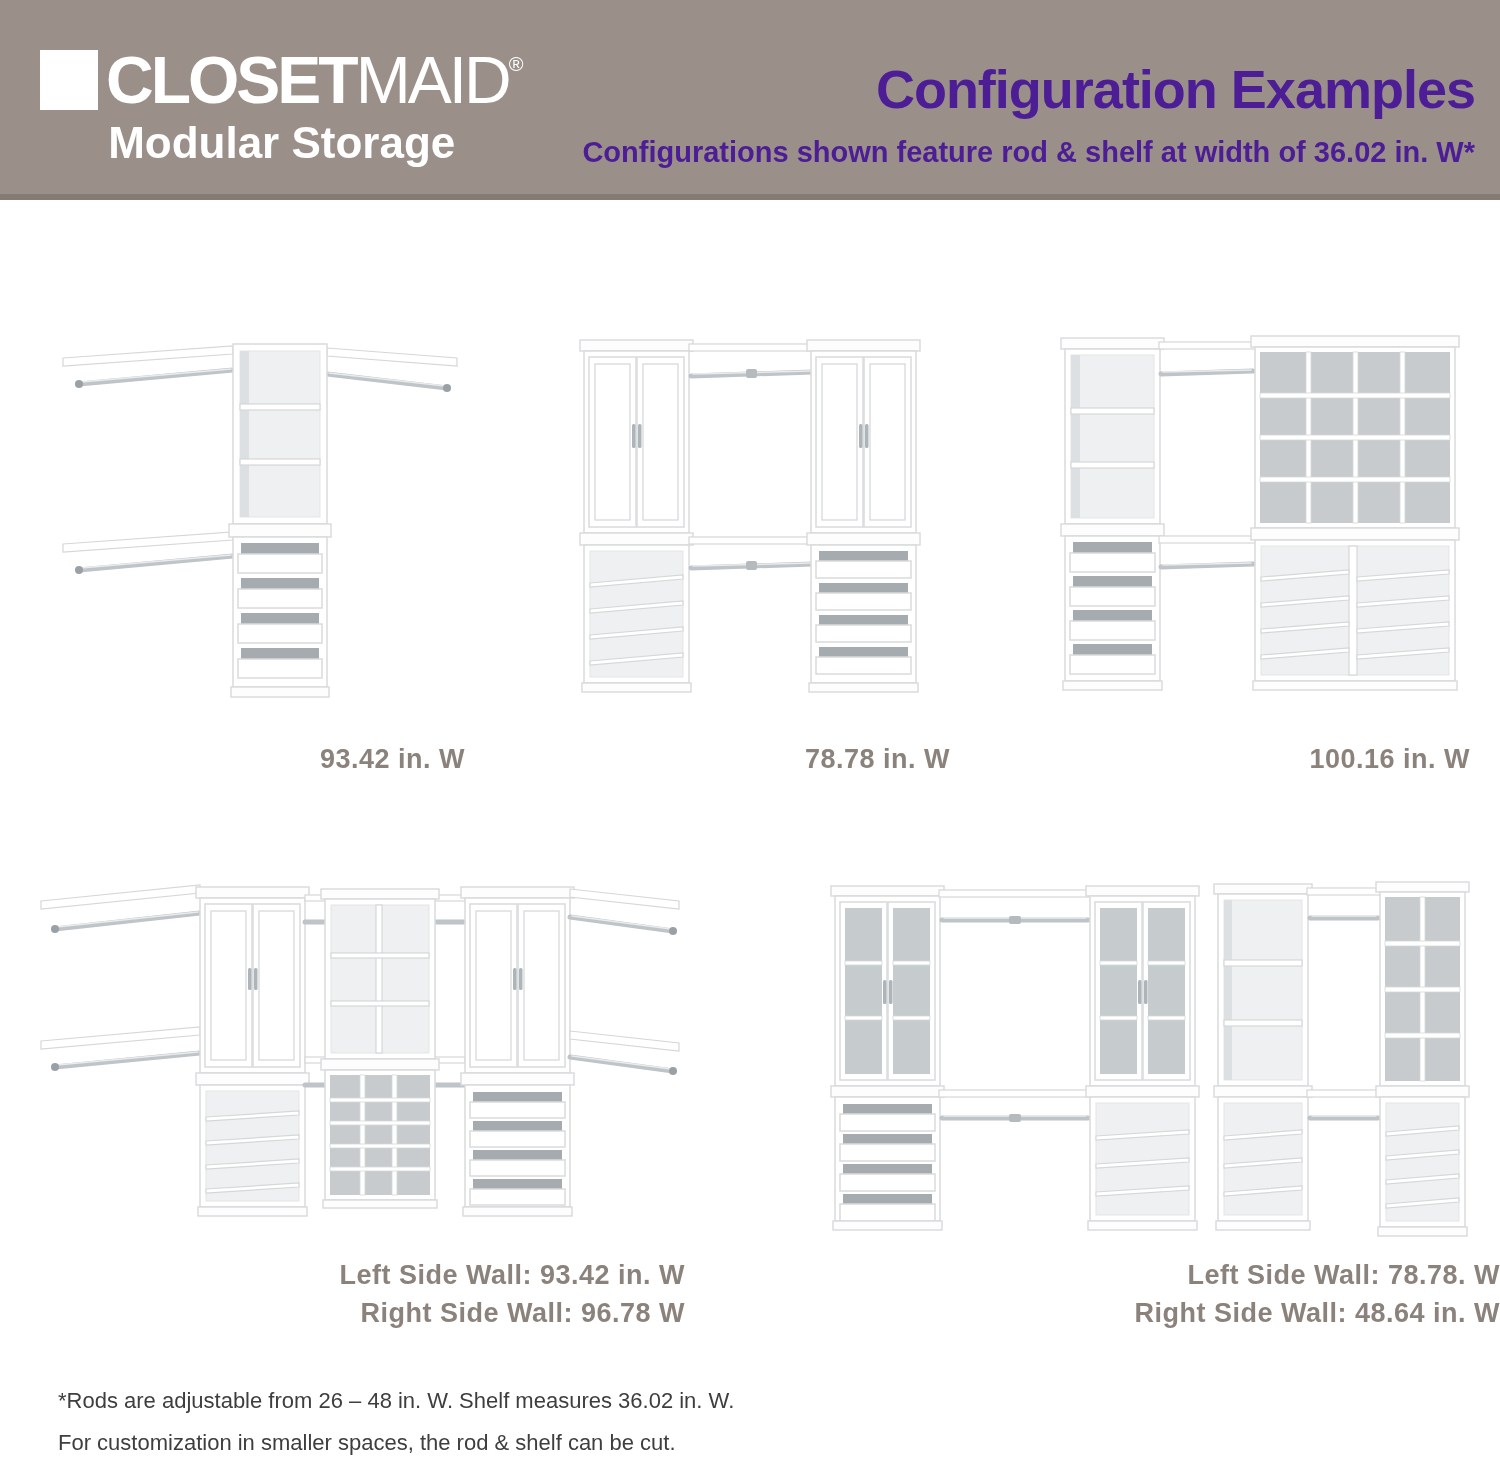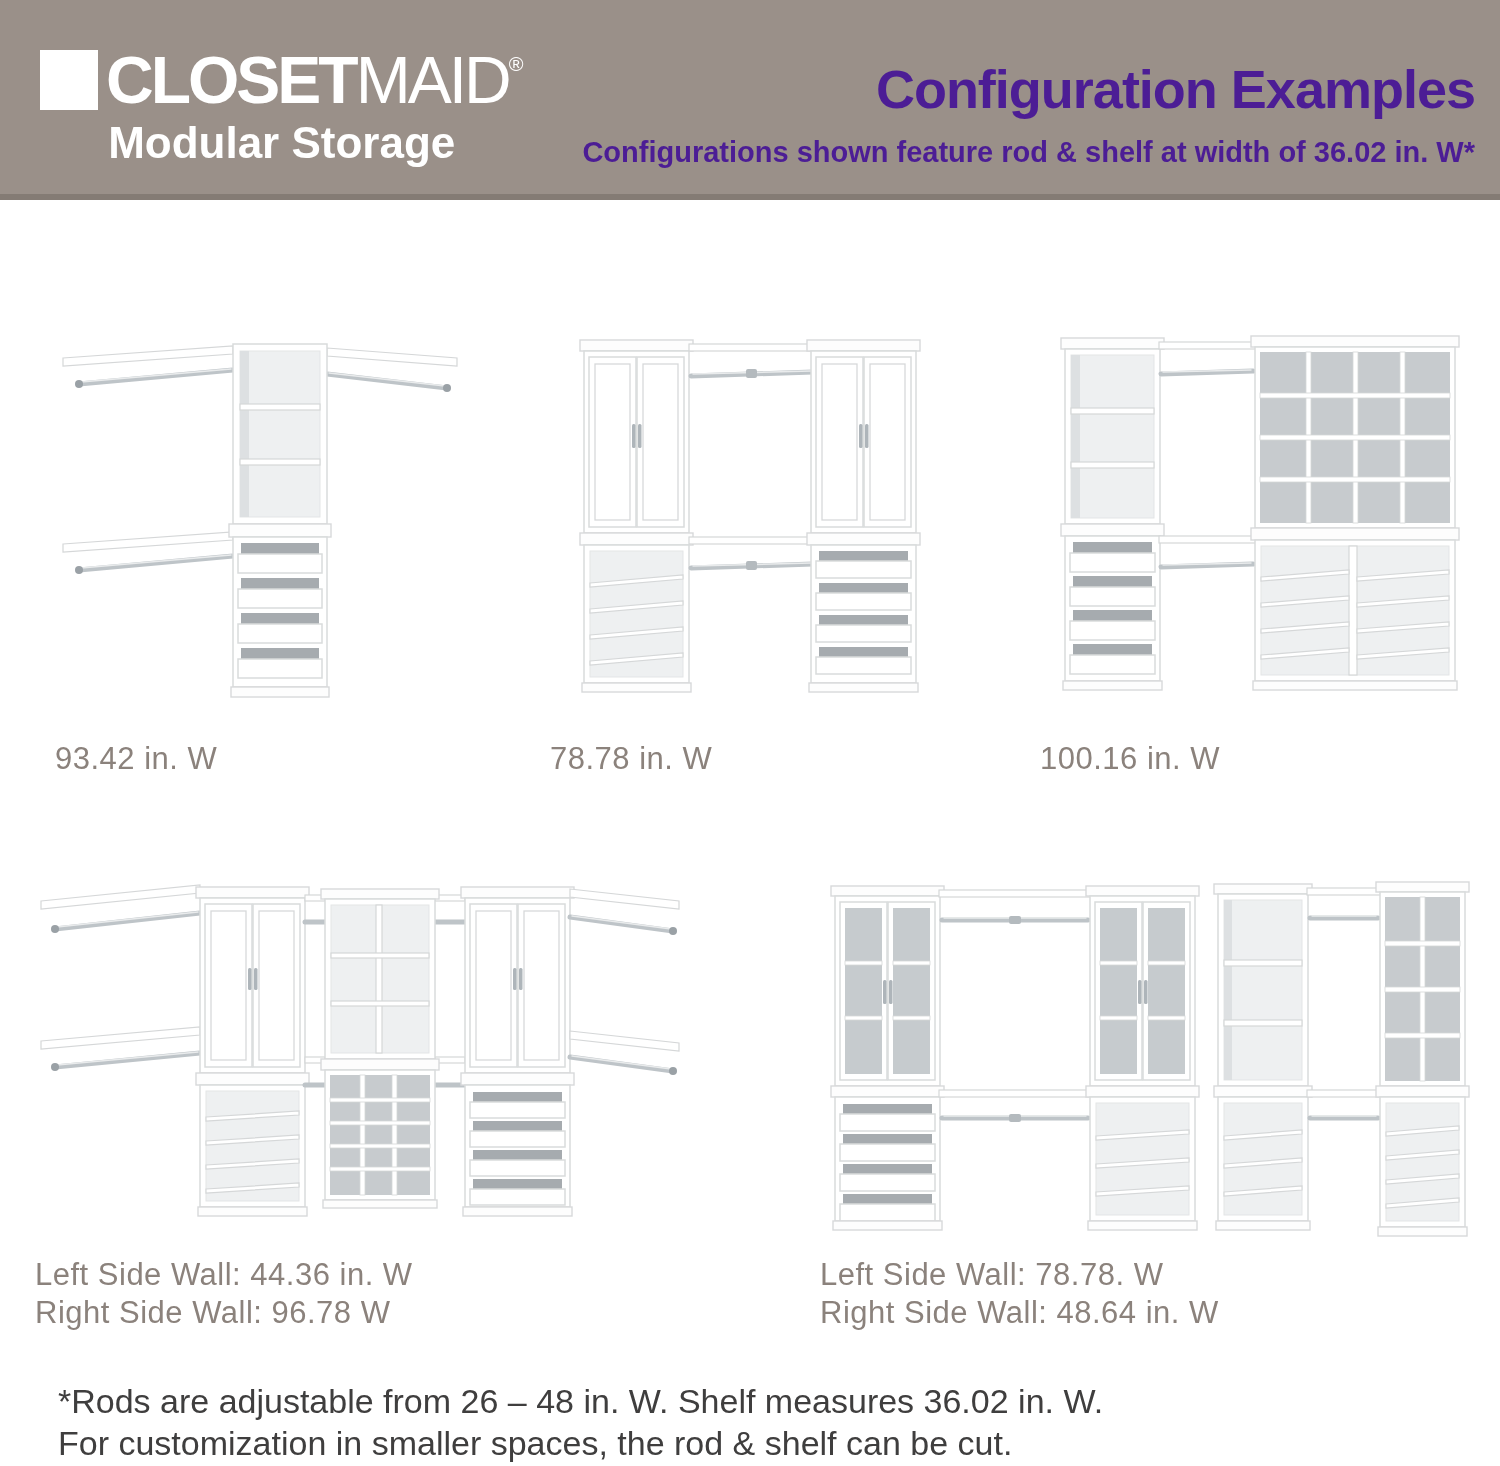--- a/index.html
+++ b/index.html
@@ -32,27 +32,27 @@
   }
   .header-right{
     position:absolute;right:25px;top:58px;text-align:right;color:#4c1d95;
   }
   .header-title{font-size:54px;font-weight:700;letter-spacing:-1px;}
   .header-subtitle{margin-top:16px;font-size:29px;font-weight:700;letter-spacing:0;}
   
   .fig{position:absolute;}
   .fig svg{display:block;}
   .cfg-label{
-    position:absolute;text-align:left;
-    color:#8b827c;font-size:31px;font-weight:400;letter-spacing:0.5px;
+    position:absolute;text-align:right;
+    color:#8b827c;font-size:27px;font-weight:700;letter-spacing:0.5px;
   }
   .cfg-label .line{line-height:38px;}
   .footnote{
     position:absolute;left:58px;top:1380px;
-    color:#3f3e3e;font-size:34px;font-weight:400;line-height:42px;
+    color:#3f3e3e;font-size:22px;font-weight:400;line-height:42px;
   }
   
   .panel{fill:#ffffff;stroke:#d9dbdc;stroke-width:1.5;}
   .interior{fill:#eef0f1;stroke:#e3e5e6;stroke-width:1;}
   .shade{fill:#dde0e2;stroke:none;}
   .cubbybg{fill:#c7cbce;stroke:none;}
   .gap{fill:#a6abaf;stroke:none;}
   .board{fill:#ffffff;stroke:#d5d7d8;stroke-width:1.2;}
   .molding{fill:#fdfdfd;stroke:#d7d9da;stroke-width:1.4;}
   .rod{stroke:#bec4c8;stroke-width:5;stroke-linecap:round;fill:none;}
@@ -436,21 +436,21 @@
   <div class="cfg-label" style="left:55px;top:740px;width:410px;">
     <div class="line">93.42 in. W</div>
   </div>
   <div class="cfg-label" style="left:550px;top:740px;width:400px;">
     <div class="line">78.78 in. W</div>
   </div>
   <div class="cfg-label" style="left:1040px;top:740px;width:430px;">
     <div class="line">100.16 in. W</div>
   </div>
   <div class="cfg-label" style="left:35px;top:1256px;width:650px;">
-    <div class="line">Left Side Wall: 44.36 in. W</div>
+    <div class="line">Left Side Wall: 93.42 in. W</div>
     <div class="line">Right Side Wall: 96.78 W</div>
   </div>
   <div class="cfg-label" style="left:820px;top:1256px;width:680px;">
     <div class="line">Left Side Wall: 78.78. W</div>
     <div class="line">Right Side Wall: 48.64 in. W</div>
   </div>
 
   <div class="footnote">
     <div>*Rods are adjustable from 26 – 48 in. W. Shelf measures 36.02 in. W.</div>
     <div>For customization in smaller spaces, the rod &amp; shelf can be cut.</div>

